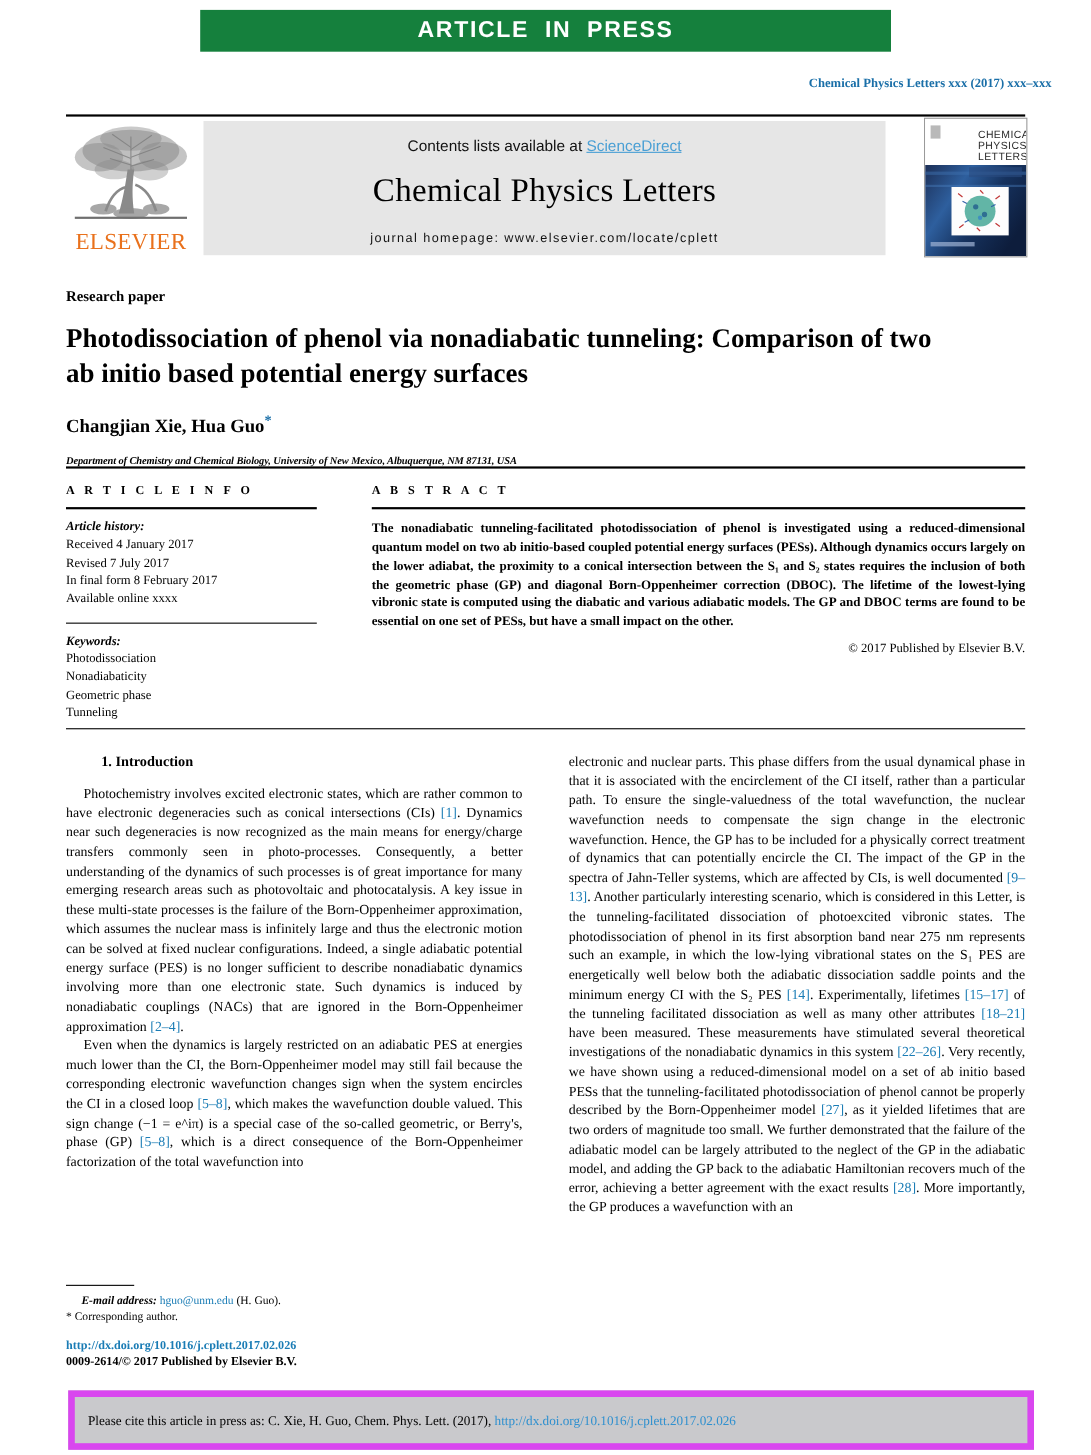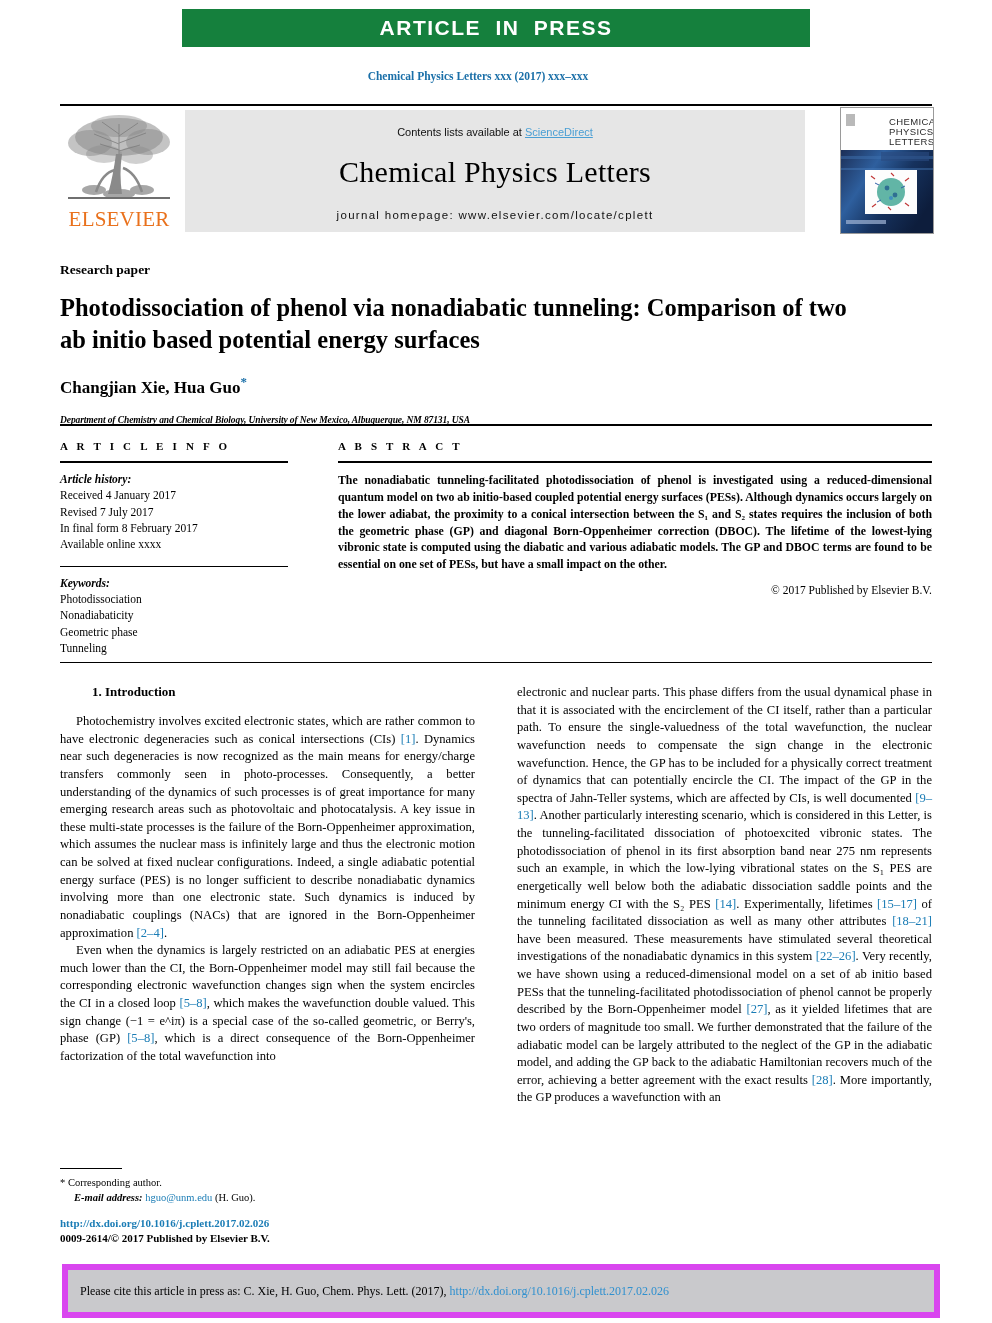--- a/index.html
+++ b/index.html
@@ -37,21 +37,21 @@
     letter-spacing: 1.5px;
     word-spacing: 7px;
   }
 
   
   .running-head {
     position: absolute;
     left: 0;
     top: 70px;
     width: 956px;
-    text-align: center;
+    text-align: right;
     color: #1a6fa8;
     font-family: "Liberation Serif", serif;
     font-weight: bold;
     font-size: 11.5px;
   }
 
   
   .masthead {
     position: absolute;
     left: 60px;
@@ -92,21 +92,21 @@
     width: 620px;
     height: 122px;
     background: #e6e6e6;
     display: flex;
     flex-direction: column;
     align-items: center;
     justify-content: center;
   }
   .contents-line {
     font-family: "Liberation Sans", sans-serif;
-    font-size: 11px;
+    font-size: 14px;
     color: #111;
     margin-top: 4px;
   }
   .contents-line .sd-link {
     color: #4a9fd4;
   }
   .journal-title {
     font-family: "Liberation Serif", serif;
     font-size: 30px;
     color: #000;
@@ -461,29 +461,29 @@
   <p class="para">Photochemistry involves excited electronic states, which are rather common to have electronic degeneracies such as conical intersections (CIs) <span class="ref">[1]</span>. Dynamics near such degeneracies is now recognized as the main means for energy/charge transfers commonly seen in photo-processes. Consequently, a better understanding of the dynamics of such processes is of great importance for many emerging research areas such as photovoltaic and photocatalysis. A key issue in these multi-state processes is the failure of the Born-Oppenheimer approximation, which assumes the nuclear mass is infinitely large and thus the electronic motion can be solved at fixed nuclear configurations. Indeed, a single adiabatic potential energy surface (PES) is no longer sufficient to describe nonadiabatic dynamics involving more than one electronic state. Such dynamics is induced by nonadiabatic couplings (NACs) that are ignored in the Born-Oppenheimer approximation <span class="ref">[2–4]</span>.</p>
   <p class="para">Even when the dynamics is largely restricted on an adiabatic PES at energies much lower than the CI, the Born-Oppenheimer model may still fail because the corresponding electronic wavefunction changes sign when the system encircles the CI in a closed loop <span class="ref">[5–8]</span>, which makes the wavefunction double valued. This sign change (−1 = e^iπ) is a special case of the so-called geometric, or Berry's, phase (GP) <span class="ref">[5–8]</span>, which is a direct consequence of the Born-Oppenheimer factorization of the total wavefunction into</p>
 </div>
 
 <div class="col-right">
   <p class="para cont">electronic and nuclear parts. This phase differs from the usual dynamical phase in that it is associated with the encirclement of the CI itself, rather than a particular path. To ensure the single-valuedness of the total wavefunction, the nuclear wavefunction needs to compensate the sign change in the electronic wavefunction. Hence, the GP has to be included for a physically correct treatment of dynamics that can potentially encircle the CI. The impact of the GP in the spectra of Jahn-Teller systems, which are affected by CIs, is well documented <span class="ref">[9–13]</span>. Another particularly interesting scenario, which is considered in this Letter, is the tunneling-facilitated dissociation of photoexcited vibronic states. The photodissociation of phenol in its first absorption band near 275 nm represents such an example, in which the low-lying vibrational states on the S₁ PES are energetically well below both the adiabatic dissociation saddle points and the minimum energy CI with the S₂ PES <span class="ref">[14]</span>. Experimentally, lifetimes <span class="ref">[15–17]</span> of the tunneling facilitated dissociation as well as many other attributes <span class="ref">[18–21]</span> have been measured. These measurements have stimulated several theoretical investigations of the nonadiabatic dynamics in this system <span class="ref">[22–26]</span>. Very recently, we have shown using a reduced-dimensional model on a set of ab initio based PESs that the tunneling-facilitated photodissociation of phenol cannot be properly described by the Born-Oppenheimer model <span class="ref">[27]</span>, as it yielded lifetimes that are two orders of magnitude too small. We further demonstrated that the failure of the adiabatic model can be largely attributed to the neglect of the GP in the adiabatic model, and adding the GP back to the adiabatic Hamiltonian recovers much of the error, achieving a better agreement with the exact results <span class="ref">[28]</span>. More importantly, the GP produces a wavefunction with an</p>
 </div>
 
 <div class="footnote-box">
   <div class="footnote-rule"></div>
-  <div class="footnote">
-    <span>*</span>
-    <span>Corresponding author.</span>
-  </div>
   <div class="footnote" style="padding-left:14px;">
     <span class="fn-em">E-mail address:</span>
     <a href="#">hguo@unm.edu</a>
     <span>(H. Guo).</span>
   </div>
+  <div class="footnote">
+    <span>*</span>
+    <span>Corresponding author.</span>
+  </div>
 </div>
 
 <div class="pub-info">
   <a class="doi-link" href="#">http://dx.doi.org/10.1016/j.cplett.2017.02.026</a>
   <div>0009-2614/© 2017 Published by Elsevier B.V.</div>
 </div>
 
 <div class="cite-box">
   <div class="cite-text">
     <span>Please cite this article in press as: C. Xie, H. Guo, Chem. Phys. Lett. (2017), </span><a class="doi-link" href="#">http://dx.doi.org/10.1016/j.cplett.2017.02.026</a>

